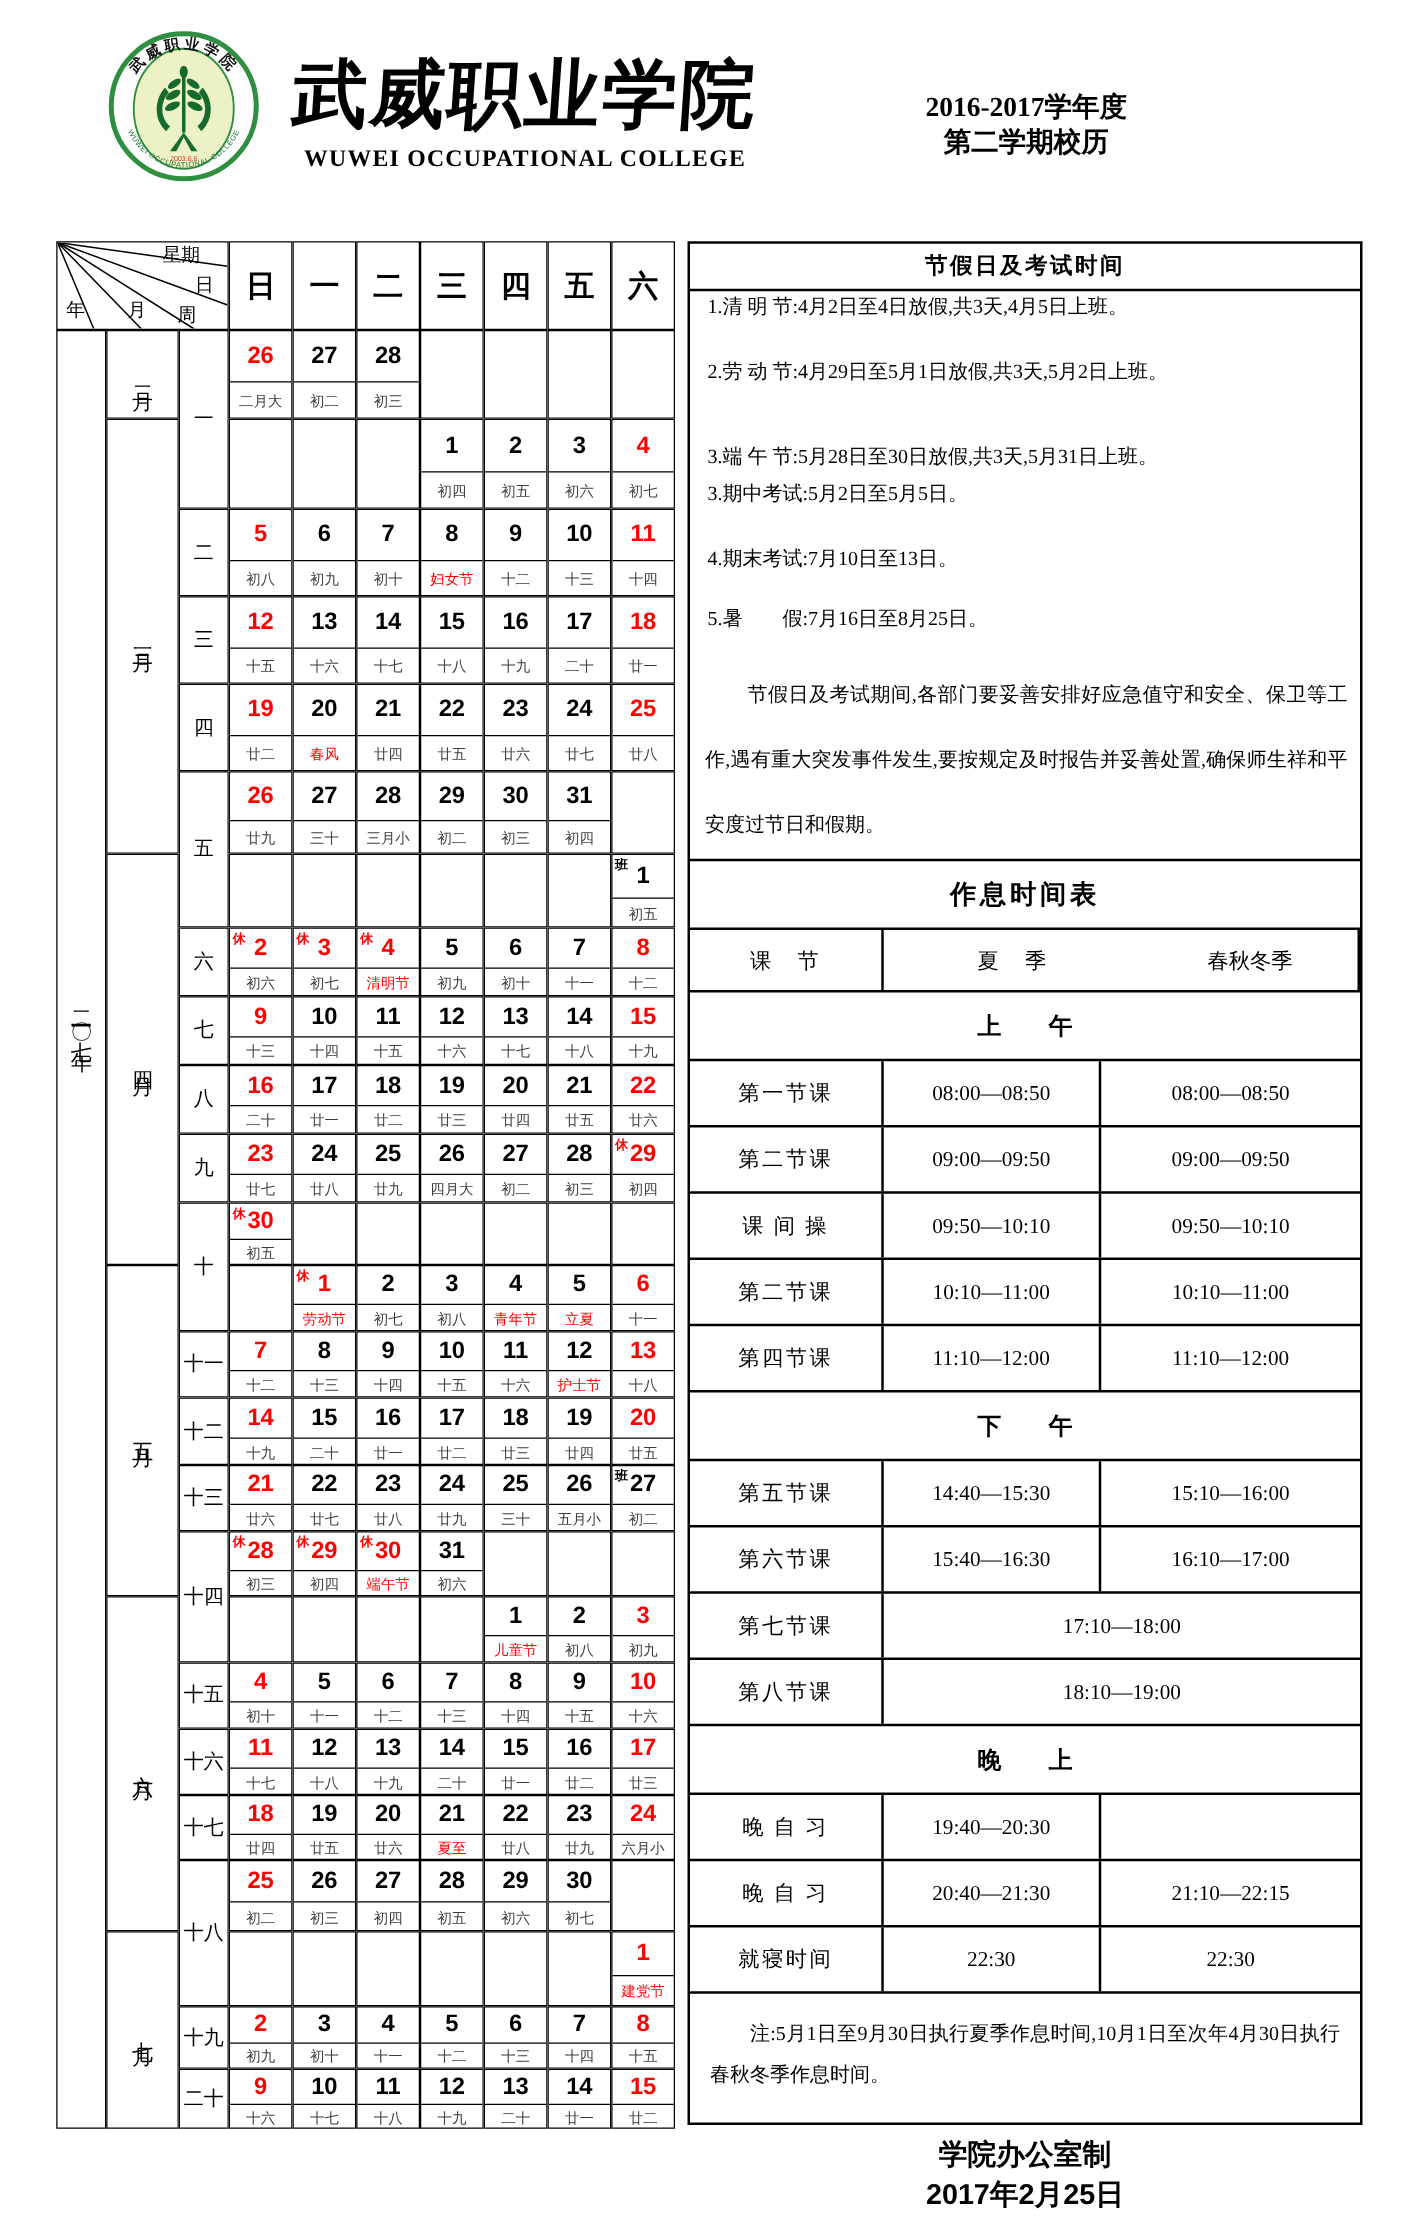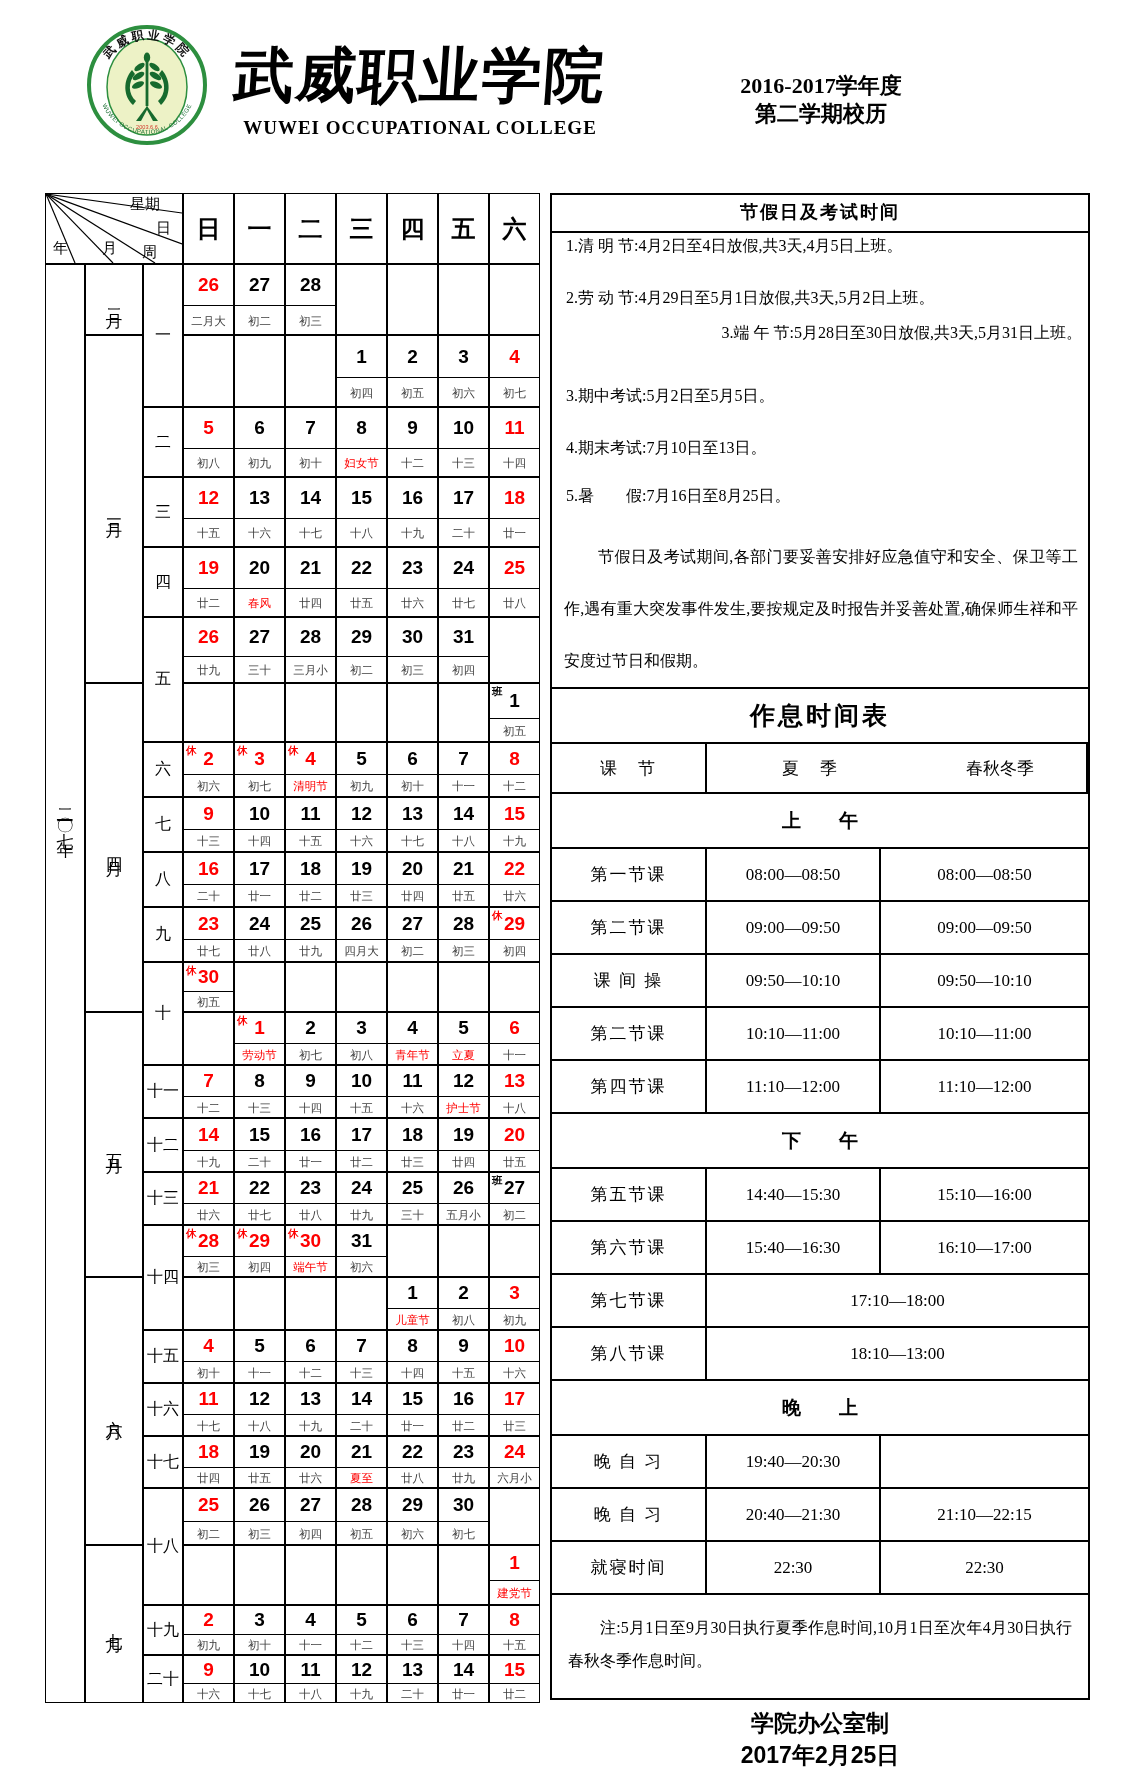--- a/index.html
+++ b/index.html
@@ -40,21 +40,21 @@
   
   #panel{position:absolute;left:550px;top:193px;width:540px;height:1507px;
          box-sizing:border-box;border:2px solid #000;background:#fff;}
   #panel-title{position:absolute;left:0;right:0;top:0;height:36px;line-height:34px;
                border-bottom:2px solid #000;text-align:center;font-weight:bold;
                font-size:18px;letter-spacing:2px;}
   .notice-item{position:absolute;left:14px;right:6px;font-size:16px;line-height:30px;}
   #notice-para{position:absolute;left:12px;right:10px;top:336px;font-size:16px;
                line-height:52px;text-align:justify;text-indent:34px;}
   #sch{position:absolute;left:0;right:0;top:492px;bottom:0;border-top:2px solid #000;box-sizing:border-box;}
-  #sch-title{height:55px;line-height:53px;text-align:center;font-weight:bold;font-size:25px;
+  #sch-title{height:55px;line-height:53px;text-align:center;font-weight:bold;font-size:21px;
              letter-spacing:3px;border-bottom:2px solid #000;box-sizing:border-box;}
   .sch-row{display:flex;box-sizing:border-box;border-bottom:2px solid #000;}
   .sch-cell{box-sizing:border-box;display:flex;align-items:center;justify-content:center;
             font-size:17px;}
   .sch-c1{width:155px;border-right:2px solid #000;letter-spacing:2px;}
   .sch-c2{width:174px;border-right:2px solid #000;}
   .sch-c3{flex:1;}
   .sch-section{justify-content:center;align-items:center;display:flex;width:100%;
                font-weight:bold;font-size:19px;}
   .sch-header .sch-cell{font-size:17px;}
@@ -1046,21 +1046,21 @@
         </div>
         <div class="lunar-line" style="height: 21px;">廿二</div>
       </div>
     </div>
 
   <div id="panel">
     <div id="panel-title">节假日及考试时间</div>
     <div id="notice-items">
         <div class="notice-item" style="top: 36px;">1.清 明 节:4月2日至4日放假,共3天,4月5日上班。</div>
         <div class="notice-item" style="top: 88px;">2.劳 动 节:4月29日至5月1日放假,共3天,5月2日上班。</div>
-        <div class="notice-item" style="top: 123px; text-align: right;">3.端 午 节:5月28日至30日放假,共3天,5月31日上班。</div>
+        <div class="notice-item" style="top: 156px;">3.端 午 节:5月28日至30日放假,共3天,5月31日上班。</div>
         <div class="notice-item" style="top: 186px;">3.期中考试:5月2日至5月5日。</div>
         <div class="notice-item" style="top: 238px;">4.期末考试:7月10日至13日。</div>
         <div class="notice-item" style="top: 286px;">5.暑　　假:7月16日至8月25日。</div>
       </div>
     <div id="notice-para" class="">节假日及考试期间,各部门要妥善安排好应急值守和安全、保卫等工作,遇有重大突发事件发生,要按规定及时报告并妥善处置,确保师生祥和平安度过节日和假期。</div>
     <div id="sch">
       <div id="sch-title">作息时间表</div>
       <div class="sch-row sch-header" style="height:50px;">
         <div class="sch-cell sch-c1" style="font-weight:normal;">课　节</div>
         <div class="sch-cell sch-c3" style="letter-spacing:2px;">夏　季</div>
@@ -1107,21 +1107,21 @@
             <div class="sch-cell sch-c1">第六节课</div>
             <div class="sch-cell sch-c2">15:40—16:30</div>
             <div class="sch-cell sch-c3">16:10—17:00</div>
           </div>
           <div class="sch-row" style="height: 53px;">
             <div class="sch-cell sch-c1">第七节课</div>
             <div class="sch-cell sch-c3">17:10—18:00</div>
           </div>
           <div class="sch-row" style="height: 53px;">
             <div class="sch-cell sch-c1">第八节课</div>
-            <div class="sch-cell sch-c3">18:10—13:00</div>
+            <div class="sch-cell sch-c3">18:10—19:00</div>
           </div>
           <div class="sch-row" style="height: 55px;">
             <div class="sch-section">晚　　上</div>
           </div>
           <div class="sch-row" style="height: 53px;">
             <div class="sch-cell sch-c1">晚 自 习</div>
             <div class="sch-cell sch-c2">19:40—20:30</div>
           </div>
           <div class="sch-row" style="height: 53px;">
             <div class="sch-cell sch-c1">晚 自 习</div>

